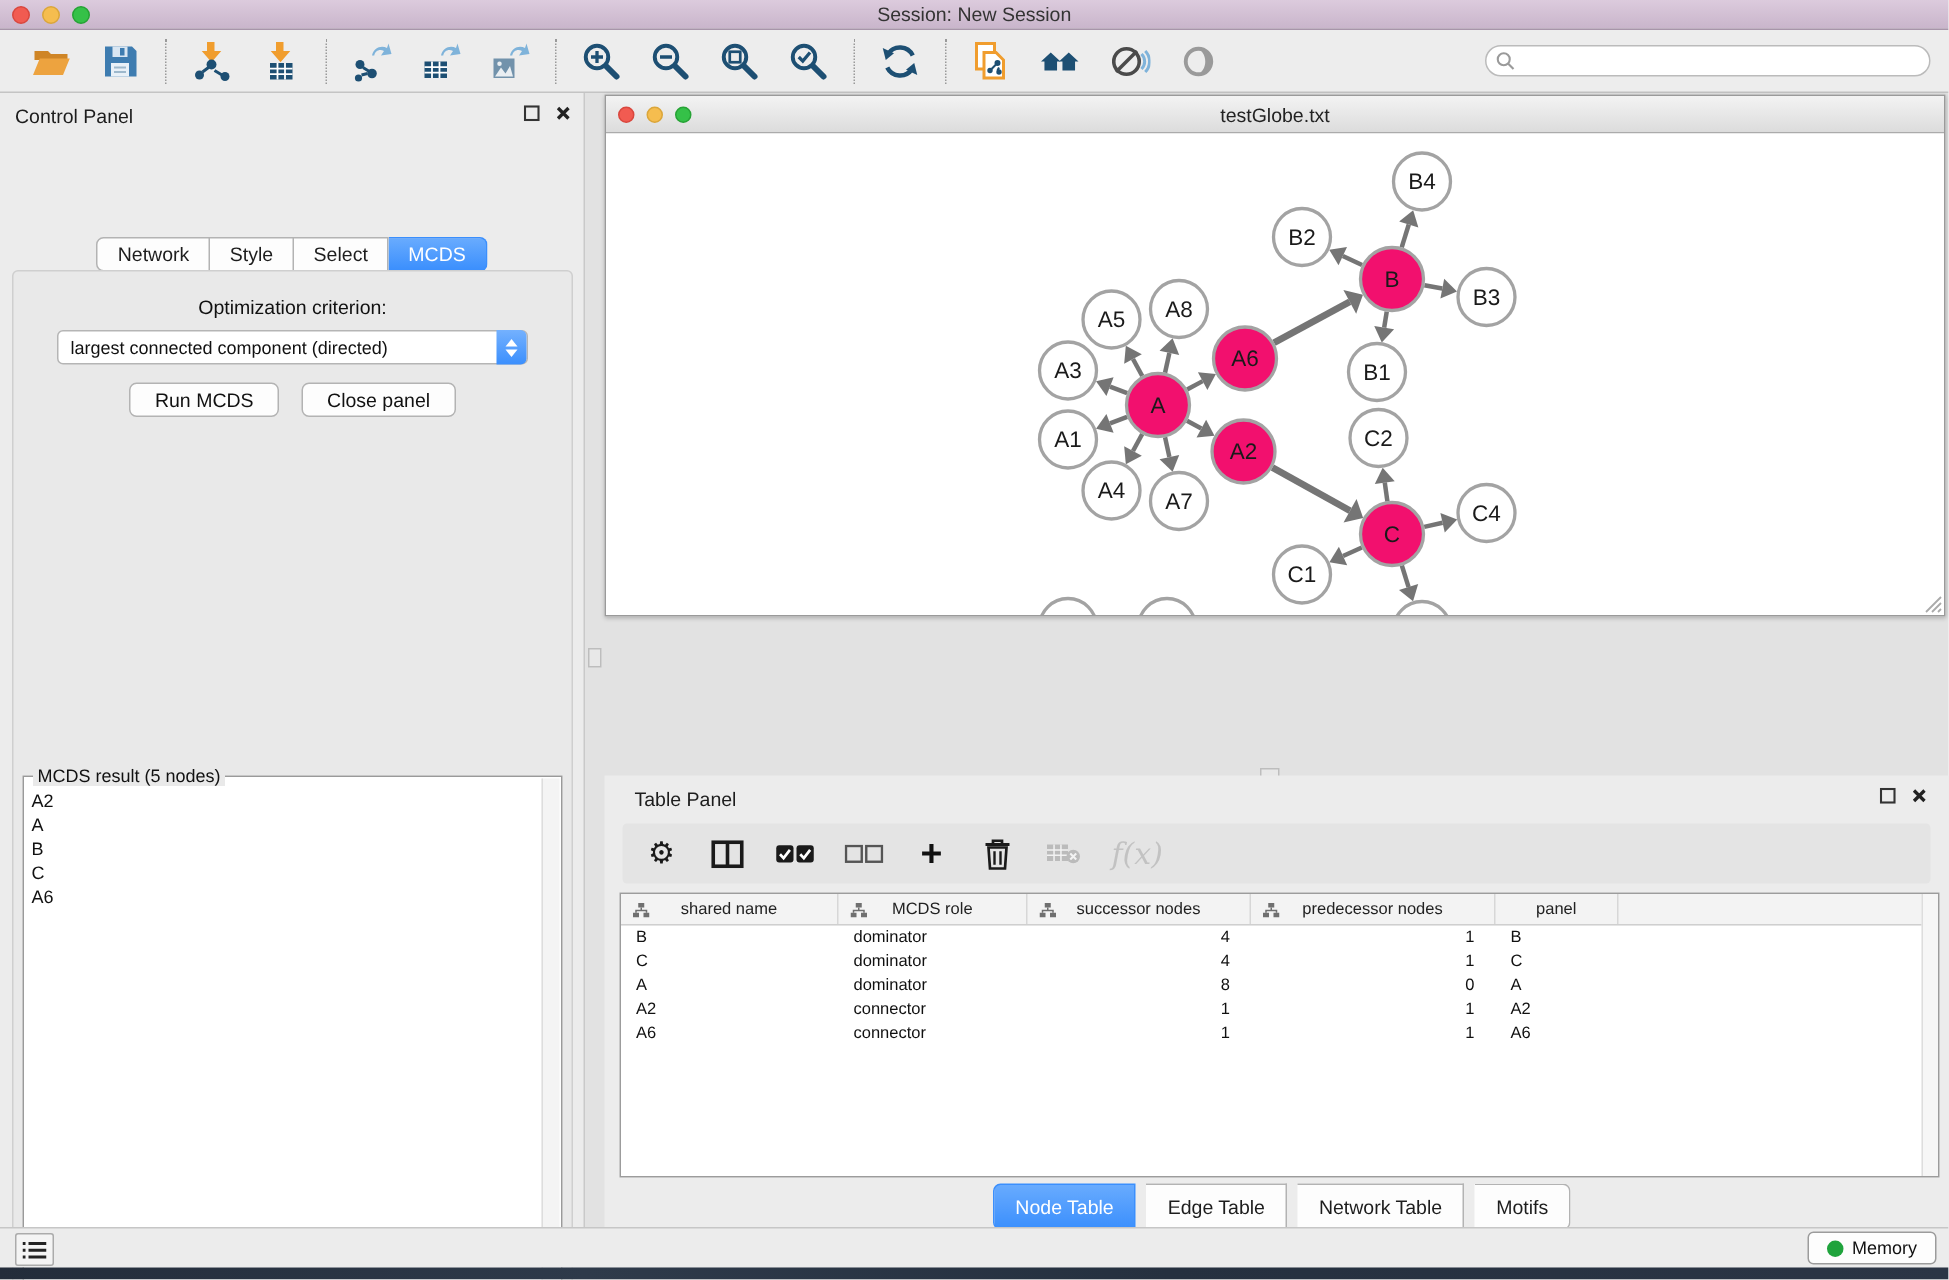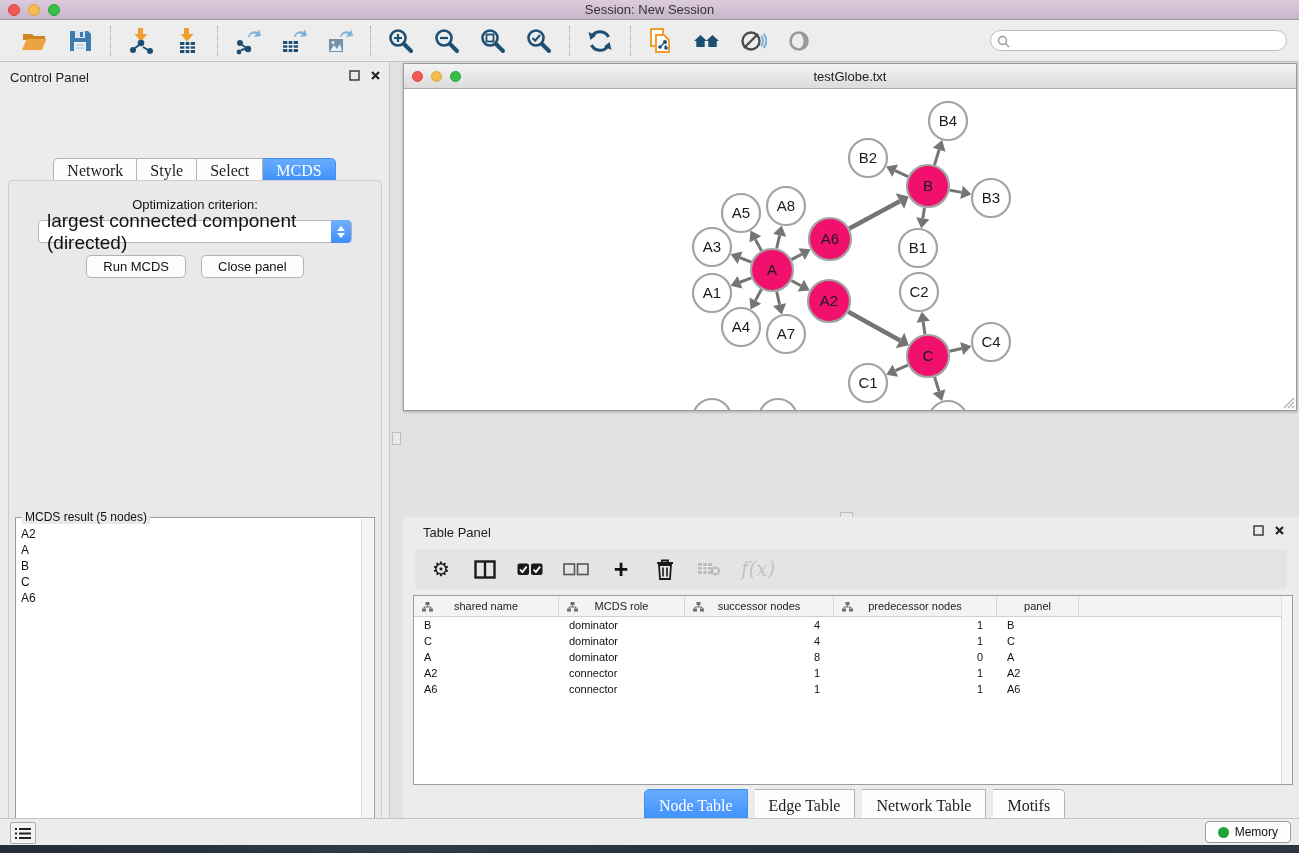--- a/index.html
+++ b/index.html
@@ -32,31 +32,31 @@
 
   
   .control-panel { position:absolute; left:0; top:62px; width:390px; height:756px;
     background:#ececec; border-right:1px solid #c9c9c9; }
   .panel-head { position:relative; height:28px; }
   .panel-title { position:absolute; left:10px; top:8px; font-size:13px; color:#1d1d1d; }
   .panel-winbtns { position:absolute; right:8px; top:8px; display:flex; gap:10px; }
   .panel-winbtns span { display:inline-flex; }
   .ctl-tabs { position:absolute; left:0; top:96px; width:100%; display:flex; justify-content:center; }
   .seg { display:flex; }
-  .seg .seg-btn { font-size:16px; padding:3px 13px; background:#fdfdfd; color:#1d1d1d;
-    border:1px solid #b3b3b3; border-left:none; cursor:default; white-space:nowrap;font-family:Liberation Serif, serif; }
+  .seg .seg-btn { font-size:13px; padding:3px 13px; background:#fdfdfd; color:#1d1d1d;
+    border:1px solid #b3b3b3; border-left:none; cursor:default; white-space:nowrap; }
   .seg .seg-btn:first-child { border-left:1px solid #b3b3b3; border-radius:5px 0 0 5px; }
   .seg .seg-btn:last-child { border-radius:0 5px 5px 0; }
   .seg .seg-btn.active { background:linear-gradient(#68abfe,#3b8ffd); color:#fff; border-color:#3b8ffd; }
 
   .ctl-content { position:absolute; left:8px; top:118px; width:374px; height:690px;
     background:#e9e9e9; border:1px solid #cfcfcf; border-radius:4px; }
   .opt-label { margin-top:16px; text-align:center; font-size:13px; color:#111; }
   .dropdown { position:relative; margin:8px auto 0; width:314px; height:23px; background:#fff;
-    border:1px solid #b5b5b5; border-radius:4px; font-size:19px; color:#111;
+    border:1px solid #b5b5b5; border-radius:4px; font-size:12px; color:#111;
     display:flex; align-items:center; padding-left:8px; cursor:default; }
   .dd-stepper { position:absolute; right:0; top:-1px; width:20px; height:23px; border-radius:0 4px 4px 0;
     background:linear-gradient(#74b1fe,#3b8ffd); display:flex; flex-direction:column;
     align-items:center; justify-content:center; gap:2px; }
   .dd-stepper i { width:0; height:0; border-left:4px solid transparent; border-right:4px solid transparent; }
   .dd-up { border-bottom:5px solid #fff; }
   .dd-down { border-top:5px solid #fff; }
   .btn-row { margin-top:12px; display:flex; justify-content:center; gap:15px; }
   .push-btn { font-size:13px; color:#111; background:#fdfdfd; border:1px solid #b3b3b3;
     border-radius:5px; padding:3px 16px; cursor:default; }

